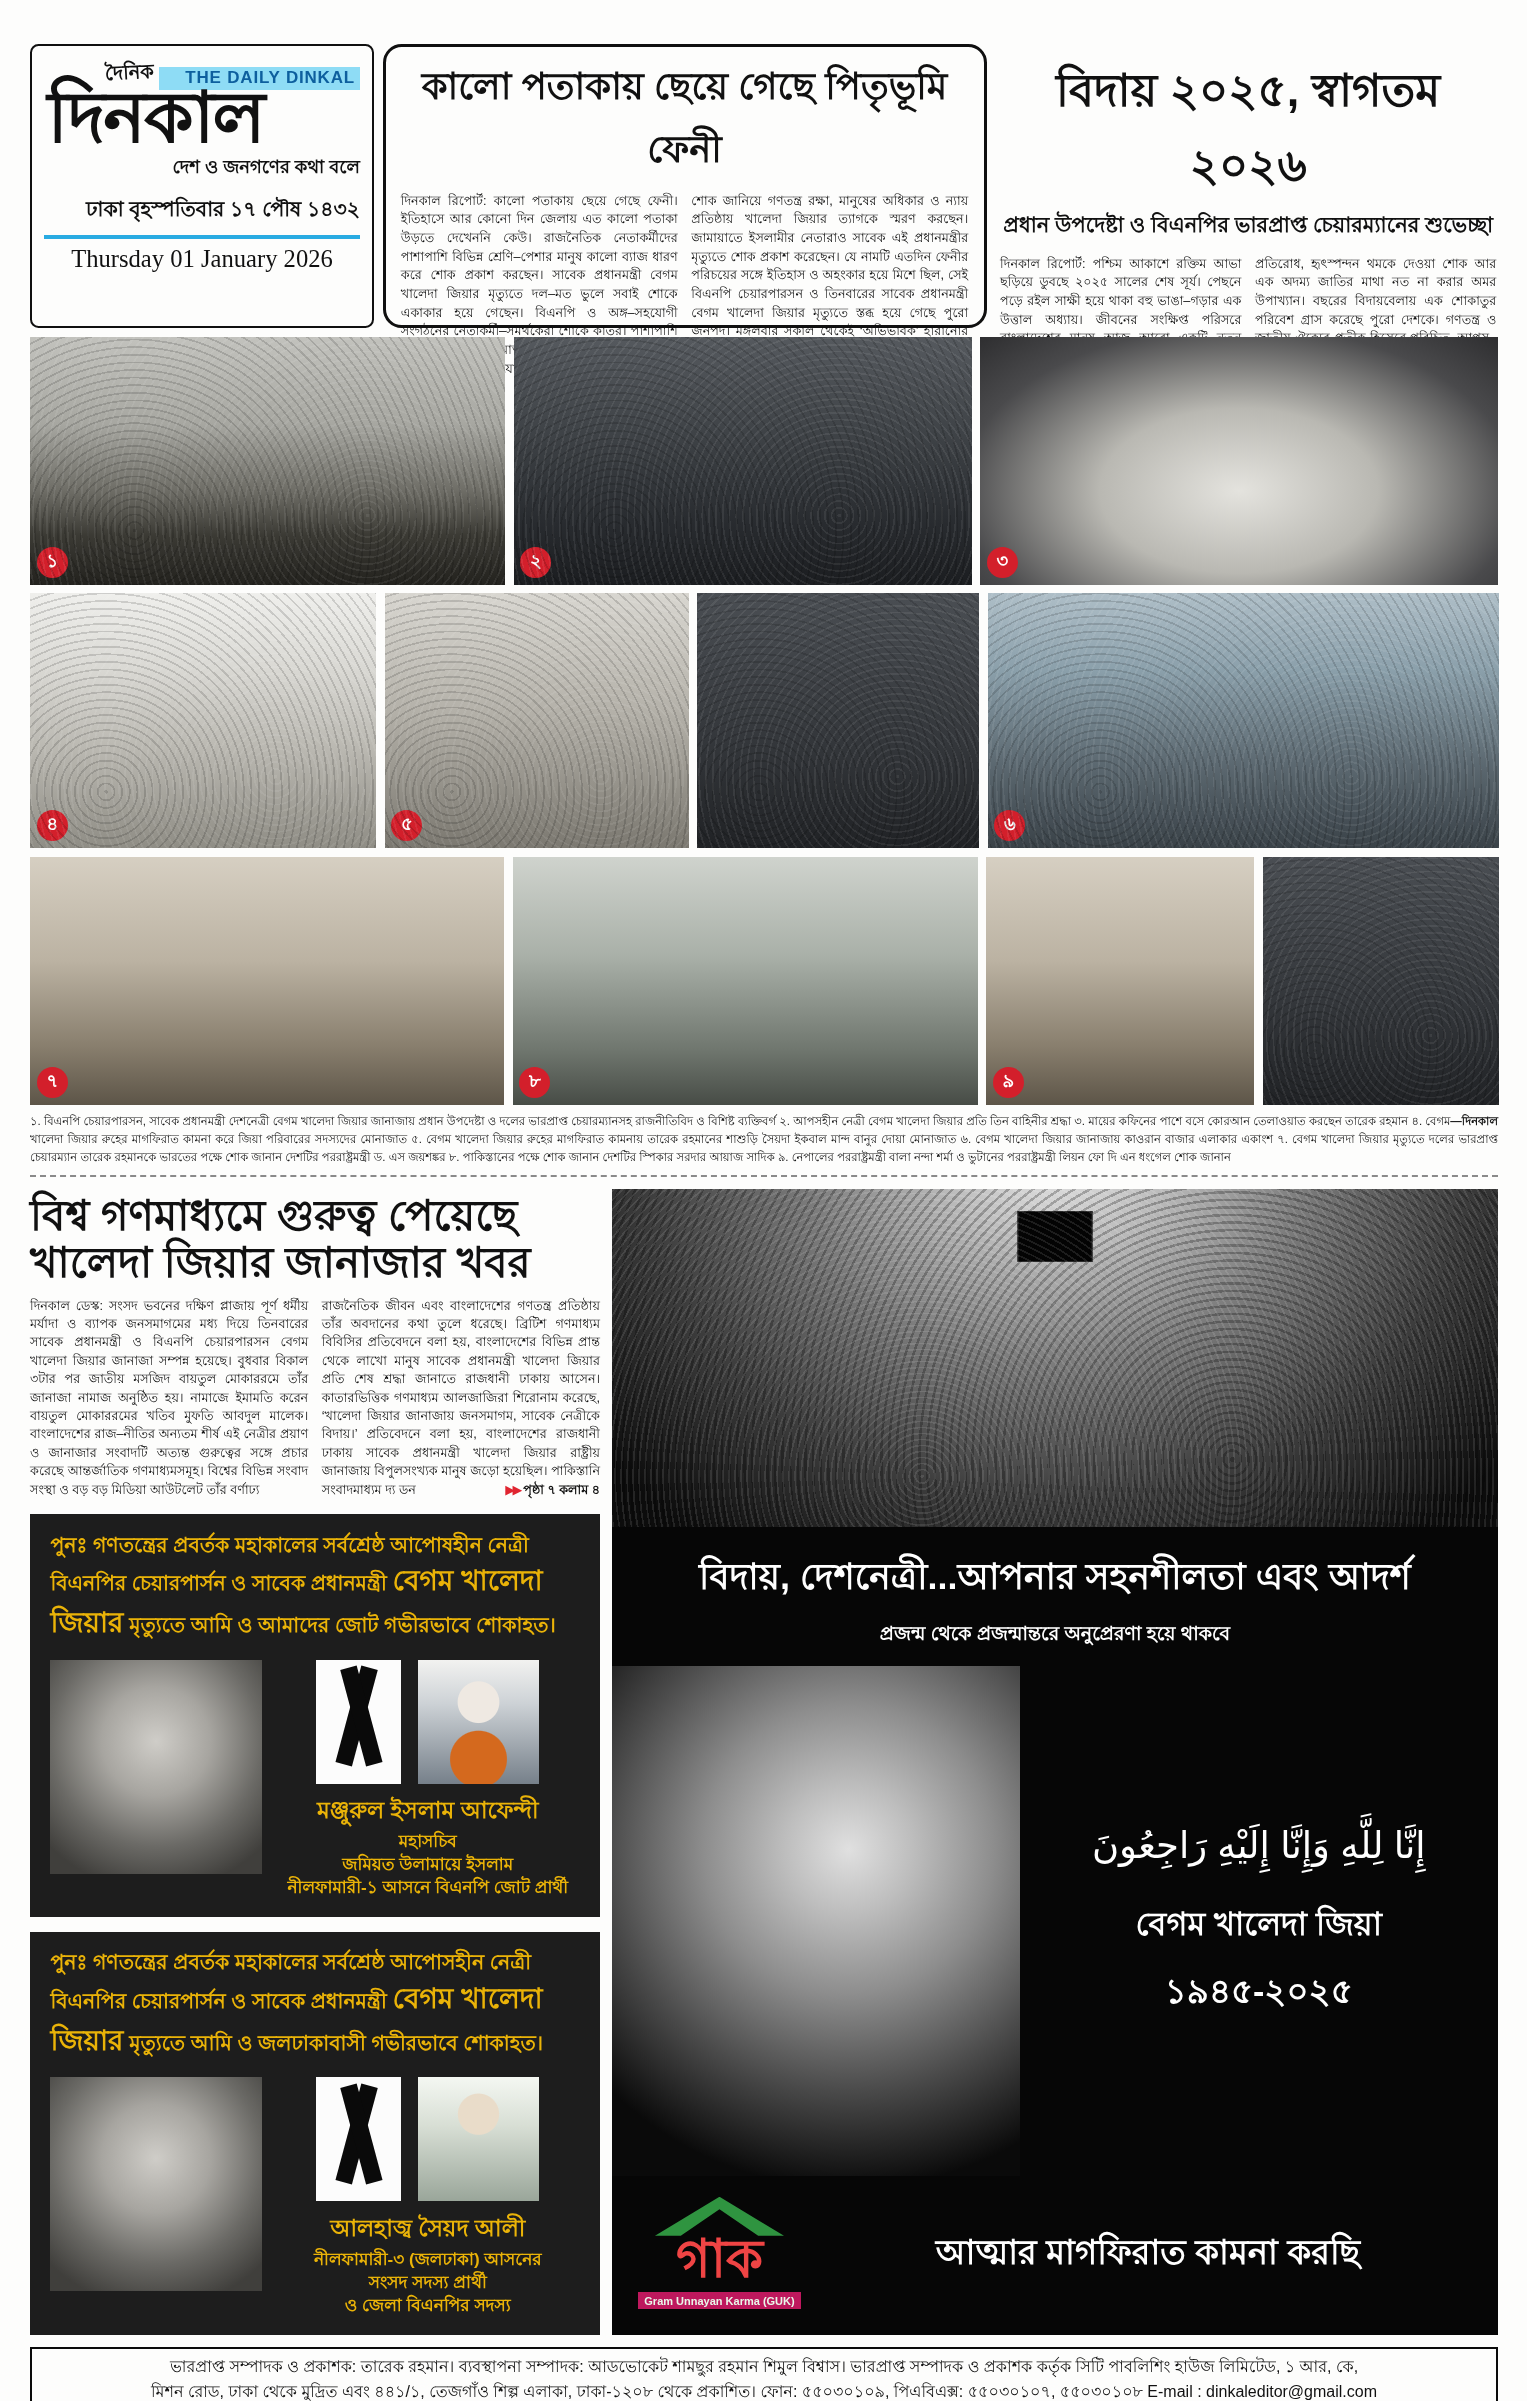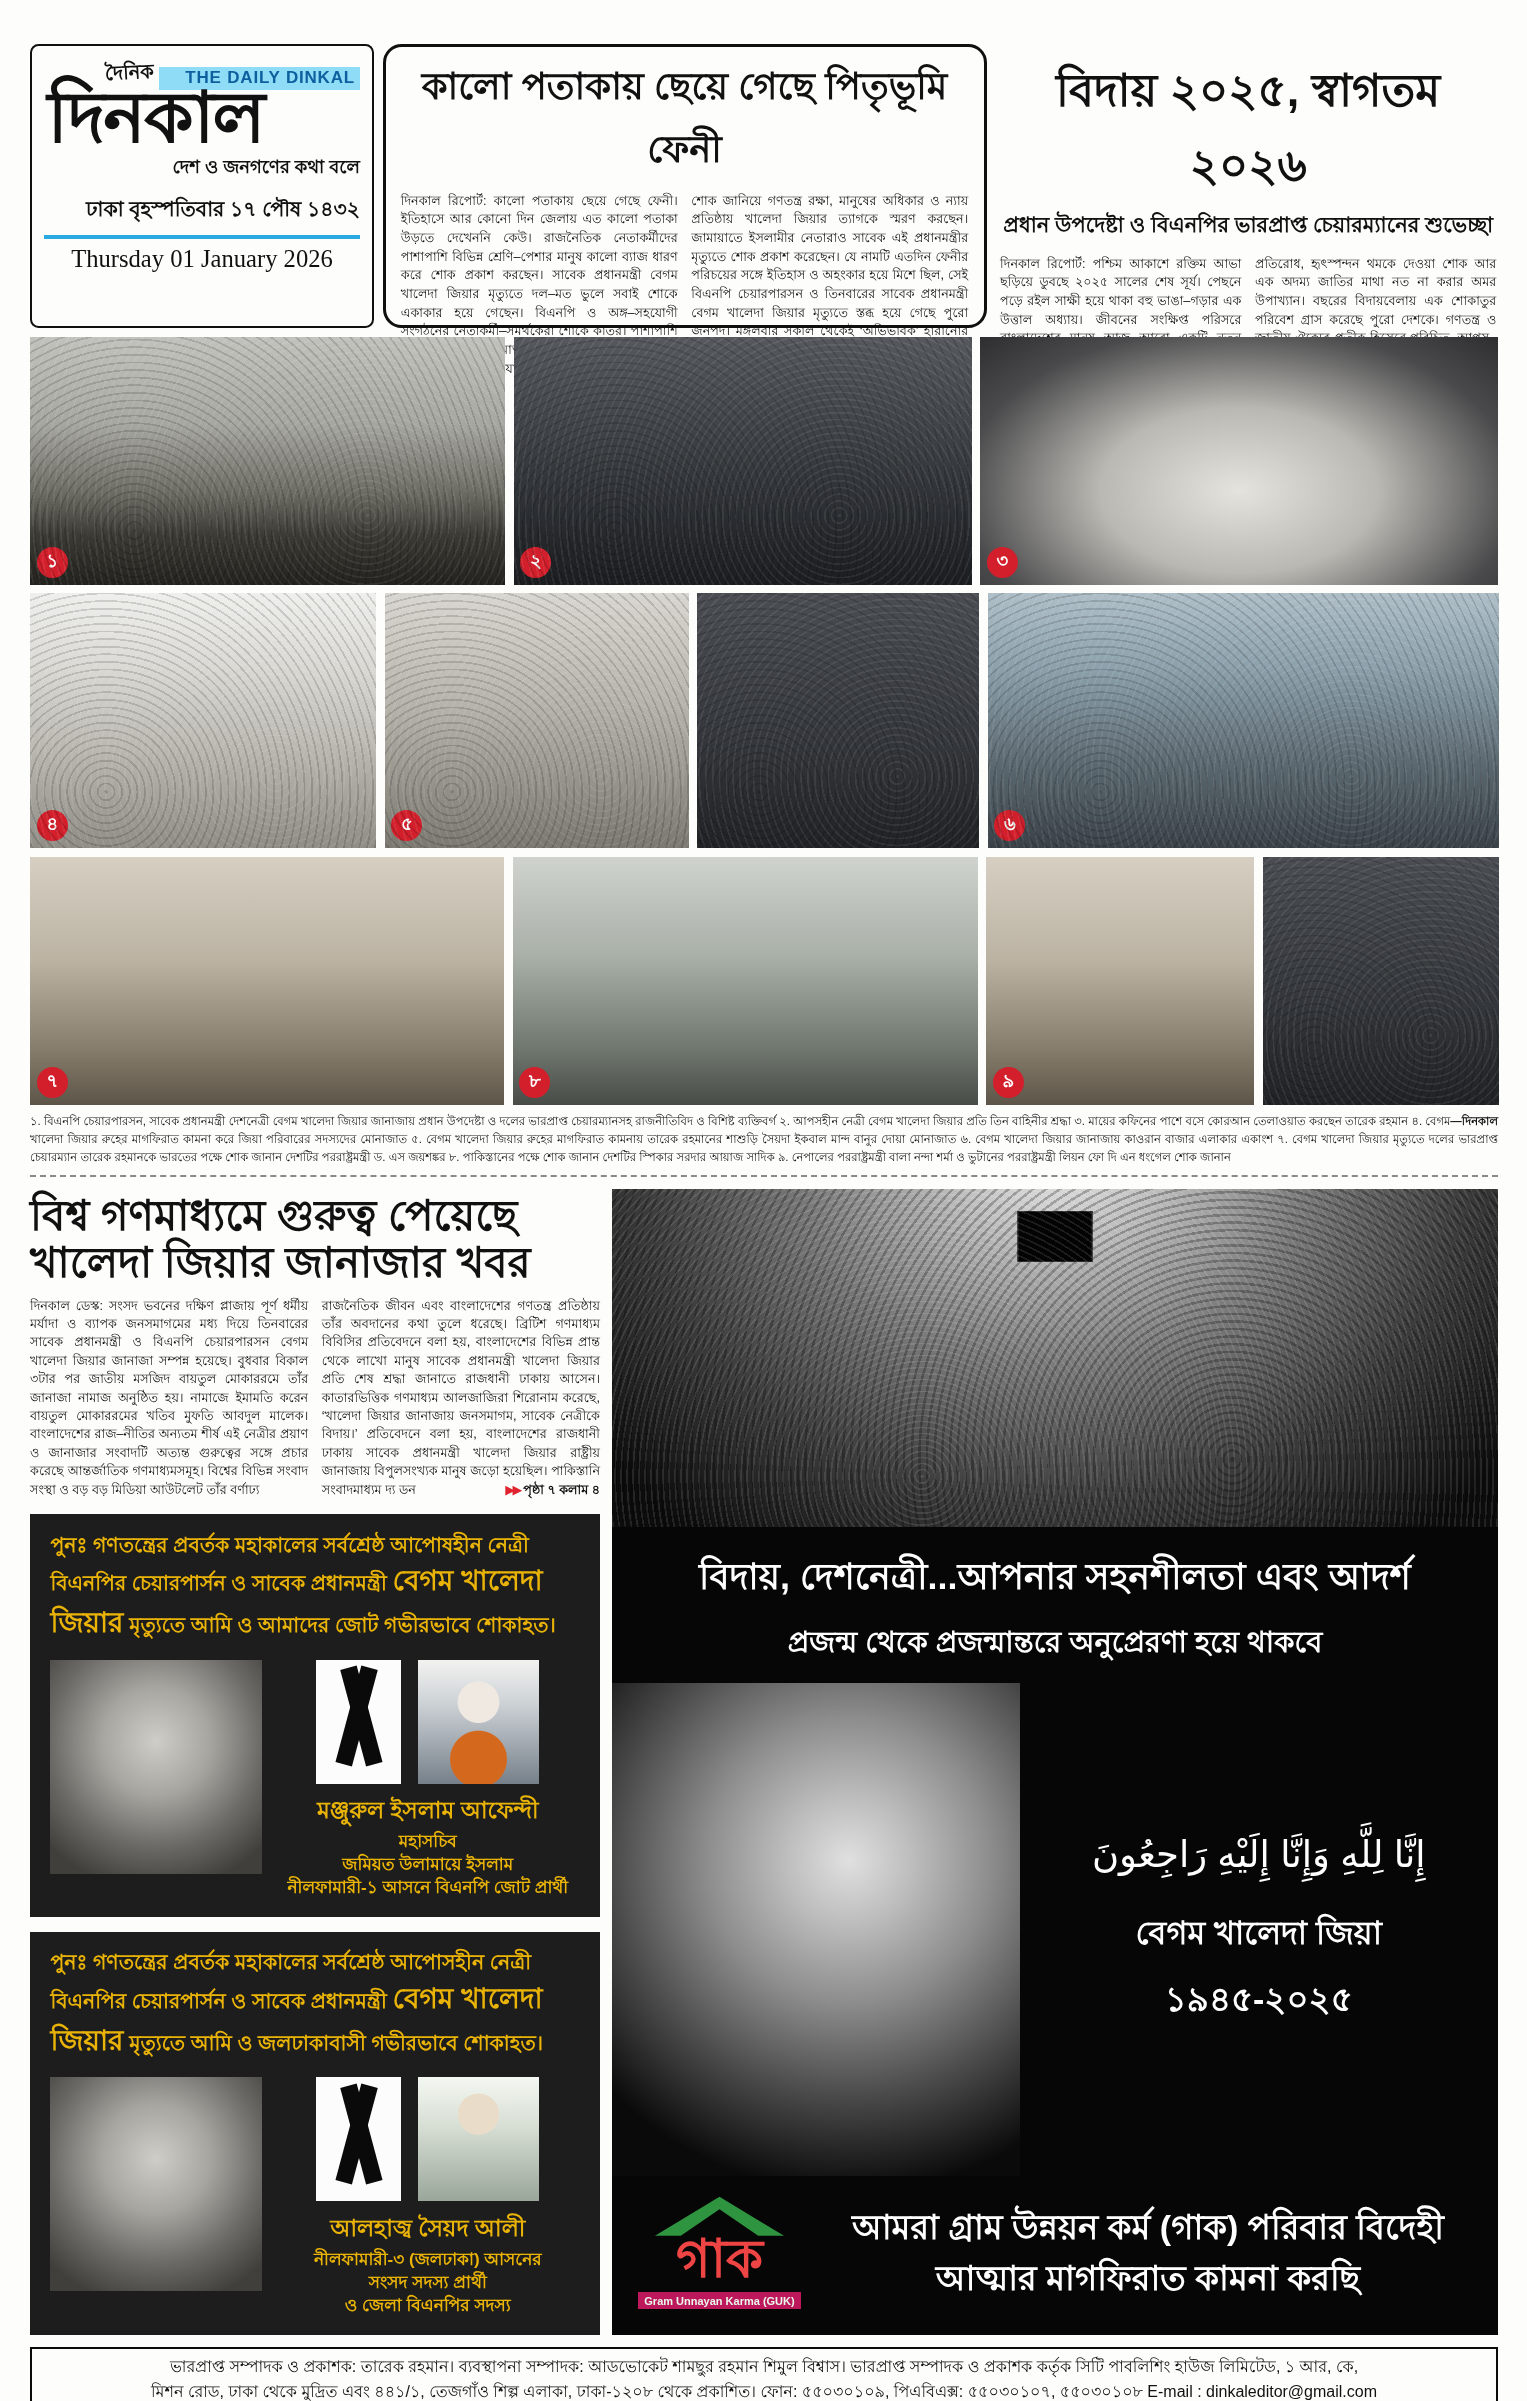--- a/index.html
+++ b/index.html
@@ -93,21 +93,21 @@
   
   .ad { flex:1; background:#060606; color:#fff; display:flex; flex-direction:column; }
   .ad-crowd { height:338px; position:relative;
     background:radial-gradient(ellipse at 50% -12%, #ececec 0%, #bdbdbd 18%, #7c7c7c 40%, #3c3c3c 66%, #0c0c0c 92%); }
   .ad-crowd::after { content:""; position:absolute; inset:0;
     background:repeating-radial-gradient(circle at 35% 85%, rgba(255,255,255,.10) 0 1.7px, transparent 1.7px 6px),
                repeating-radial-gradient(circle at 70% 80%, rgba(0,0,0,.25) 0 2.5px, transparent 2.5px 7.6px); }
   .ad-flag { position:absolute; top:22px; left:50%; transform:translateX(-50%);
     width:73px; height:49px; background:#040404; border:0.8px solid #2a2a2a; }
   .ad-headline1 { font-size:36px; font-weight:bold; text-align:center; margin-top:22px; padding:0 17px; }
-  .ad-headline2 { font-size:29px; font-weight:bold; text-align:center; margin-top:10.2px; }
+  .ad-headline2 { font-size:19px; font-weight:bold; text-align:center; margin-top:10.2px; }
   .ad-mid { flex:1; display:flex; margin-top:15.3px; }
   .ad-portrait { flex:0 0 46%;
     background:radial-gradient(circle at 58% 36%, #e0e0e0 0%, #bdbdbd 16%, #8d8d8d 36%, #4a4a4a 60%, #0a0a0a 84%); }
   .ad-mid-right { flex:1; display:flex; flex-direction:column; align-items:center; justify-content:center;
     gap:36px; padding:0 37px; }
   .ad-arabic { font-size:37px; line-height:1.35; text-align:center; }
   .ad-name { font-size:32px; font-weight:bold; text-align:center; line-height:1.1; }
   .ad-years { font-size:34px; font-weight:bold; text-align:center; margin-top:-13.6px; }
   .ad-bottom { display:flex; align-items:center; gap:22px; padding:20.4px 25.5px 25.5px; }
   .guk-logo { flex:0 0 151px; display:flex; flex-direction:column; align-items:center; }
@@ -300,21 +300,20 @@
           <div class="ad-years">১৯৪৫-২০২৫</div>
         </div>
       </div>
       <div class="ad-bottom">
         <div class="guk-logo">
           <div class="guk-roof"></div>
           <div class="guk-text">গাক</div>
           <div class="guk-bar">Gram Unnayan Karma (GUK)</div>
         </div>
         <div class="ad-msg">
-          <div>আমরা গ্রাম উন্নয়ন কর্ম (গাক) পরিবার বিদেহী</div>
           <div>আত্মার মাগফিরাত কামনা করছি</div>
         </div>
       </div>
     </div>
   </div>
 
   <div class="footer">
     <div>ভারপ্রাপ্ত সম্পাদক ও প্রকাশক: তারেক রহমান। ব্যবস্থাপনা সম্পাদক: আডভোকেট শামছুর রহমান শিমুল বিশ্বাস। ভারপ্রাপ্ত সম্পাদক ও প্রকাশক কর্তৃক সিটি পাবলিশিং হাউজ লিমিটেড, ১ আর, কে,</div>
     <div>মিশন রোড, ঢাকা থেকে মুদ্রিত এবং ৪৪১/১, তেজগাঁও শিল্প এলাকা, ঢাকা-১২০৮ থেকে প্রকাশিত। ফোন: ৫৫০৩০১০৯, পিএবিএক্স: ৫৫০৩০১০৭, ৫৫০৩০১০৮ E-mail : dinkaleditor@gmail.com</div>
   </div>

